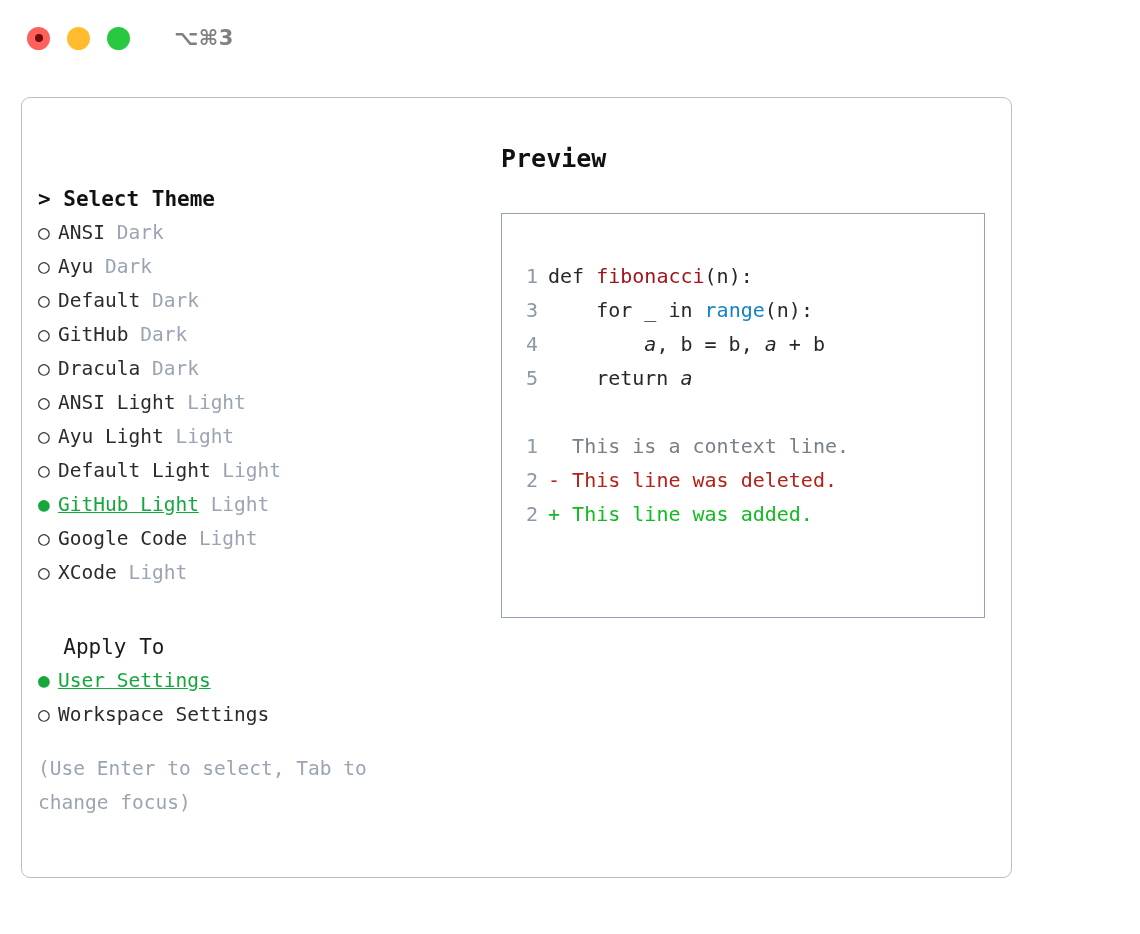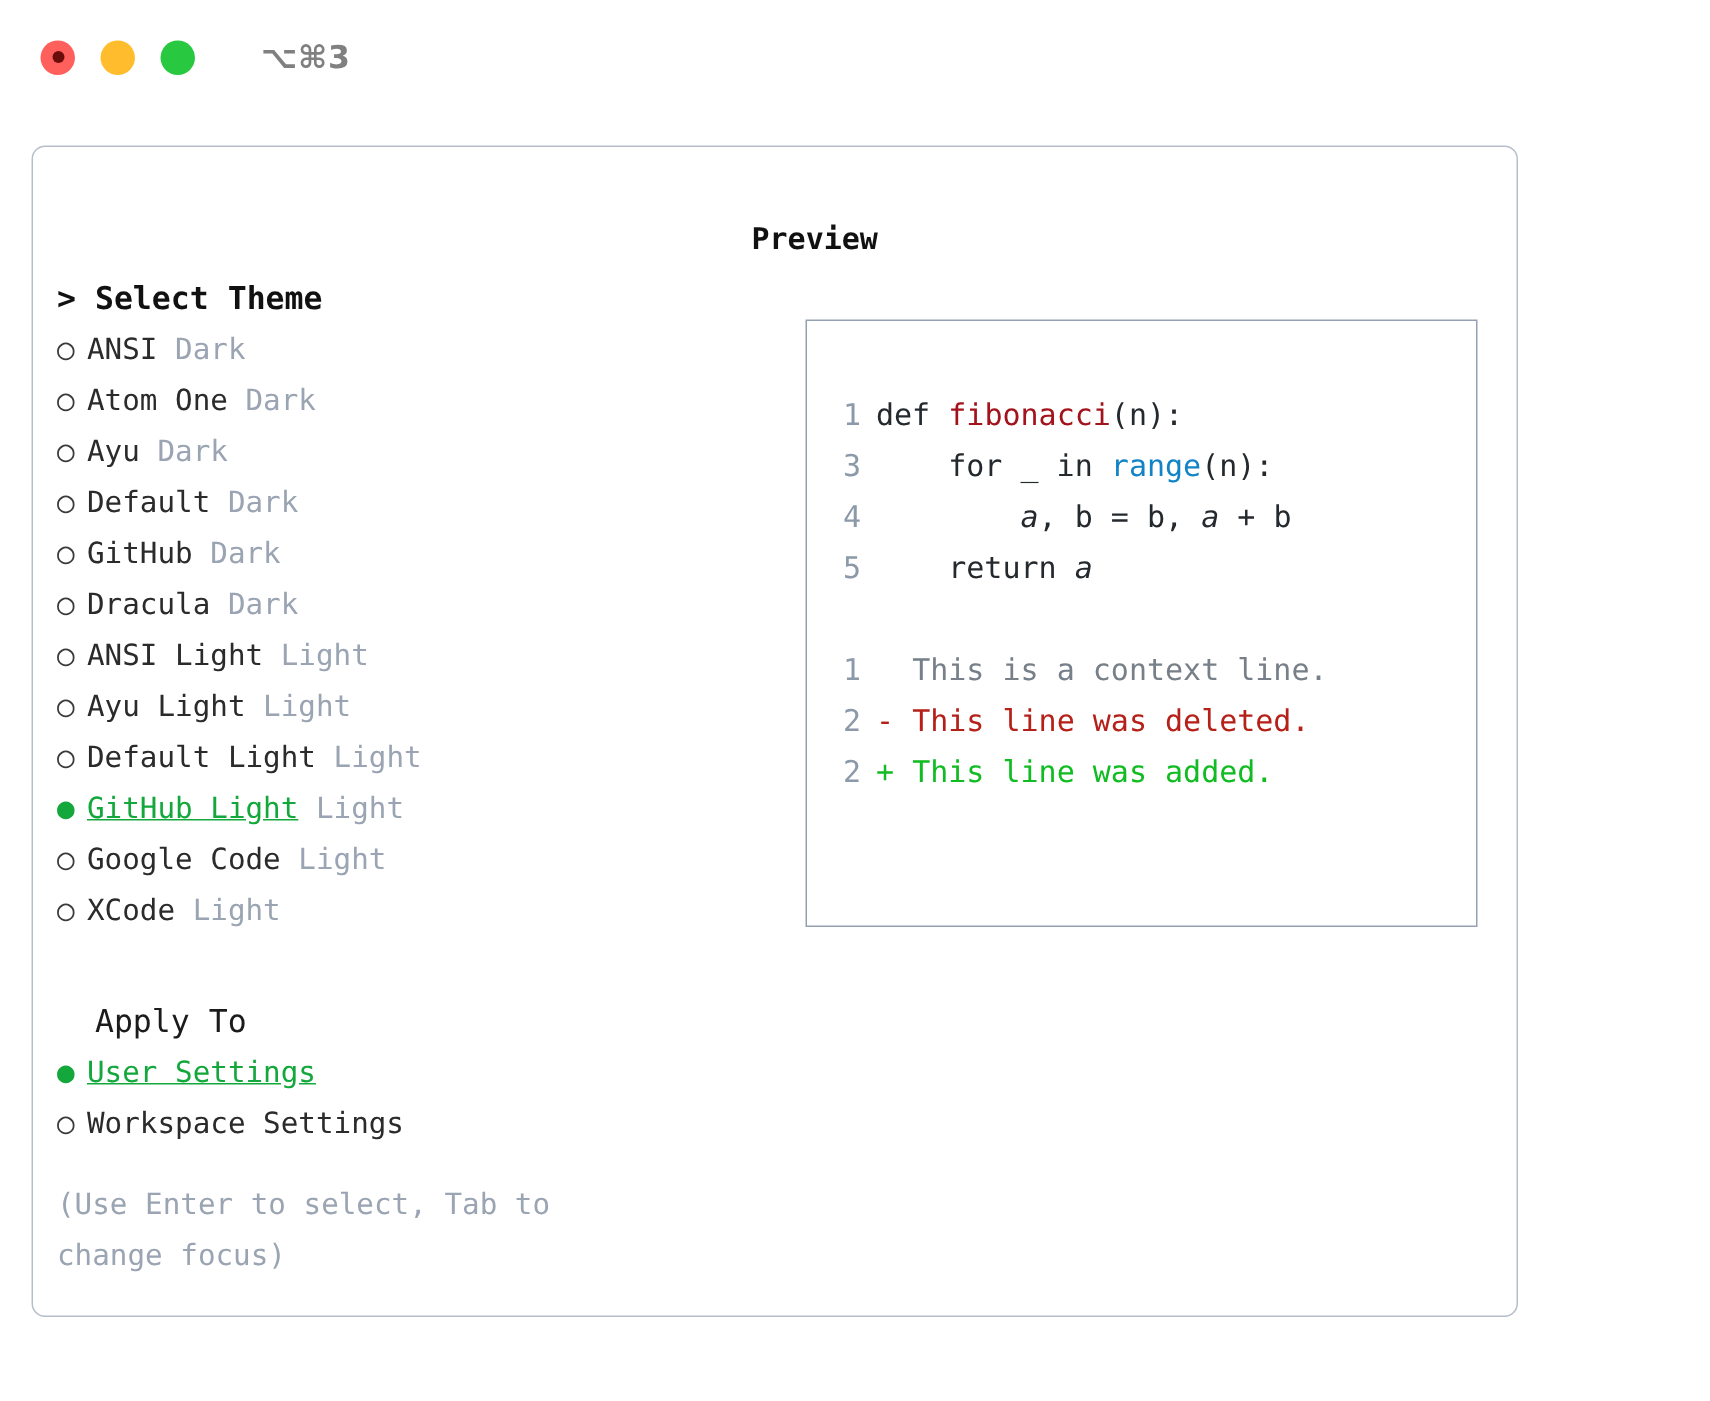--- a/index.html
+++ b/index.html
@@ -136,34 +136,33 @@
   }
 
   
   .right-col {
     position: absolute;
     left: 479px;
     top: 44px;
     width: 496px;
   }
   .preview-title {
-    font-size: 20px;
+    font-size: 25px;
     font-weight: bold;
     color: #111111;
     line-height: 34px;
   }
   .preview-box {
     margin-top: 37px;
-    width: 448px;
+    width: 484px;
     height: 405px;
     border: 1px solid #94a1b2;
     box-sizing: border-box;
     background: #ffffff;
     position: relative;
-    margin-left: 36px;
   }
   .code-area {
     position: absolute;
     left: 12px;
     top: 45px;
     right: 4px;
   }
   .code-line {
     font-size: 20px;
     line-height: 34px;
@@ -204,21 +203,20 @@
 
   <div class="panel">
     <div class="columns">
 
       <div class="left-col">
 
         <div class="section-head focused">&gt; Select Theme</div>
 
         <div id="theme-list">
             <div class="opt-row"><span class="bullet off">○</span><span class="opt-label">ANSI</span><span class="opt-tag"> Dark</span></div>
-            <div class="opt-row"><span class="bullet off">○</span><span class="opt-label">Atom One</span><span class="opt-tag"> Dark</span></div>
             <div class="opt-row"><span class="bullet off">○</span><span class="opt-label">Ayu</span><span class="opt-tag"> Dark</span></div>
             <div class="opt-row"><span class="bullet off">○</span><span class="opt-label">Default</span><span class="opt-tag"> Dark</span></div>
             <div class="opt-row"><span class="bullet off">○</span><span class="opt-label">GitHub</span><span class="opt-tag"> Dark</span></div>
             <div class="opt-row"><span class="bullet off">○</span><span class="opt-label">Dracula</span><span class="opt-tag"> Dark</span></div>
             <div class="opt-row"><span class="bullet off">○</span><span class="opt-label">ANSI Light</span><span class="opt-tag"> Light</span></div>
             <div class="opt-row"><span class="bullet off">○</span><span class="opt-label">Ayu Light</span><span class="opt-tag"> Light</span></div>
             <div class="opt-row"><span class="bullet off">○</span><span class="opt-label">Default Light</span><span class="opt-tag"> Light</span></div>
             <div class="opt-row"><span class="bullet on">●</span><span class="opt-label selected">GitHub Light</span><span class="opt-tag"> Light</span></div>
             <div class="opt-row"><span class="bullet off">○</span><span class="opt-label">Google Code</span><span class="opt-tag"> Light</span></div>
             <div class="opt-row"><span class="bullet off">○</span><span class="opt-label">XCode</span><span class="opt-tag"> Light</span></div>

